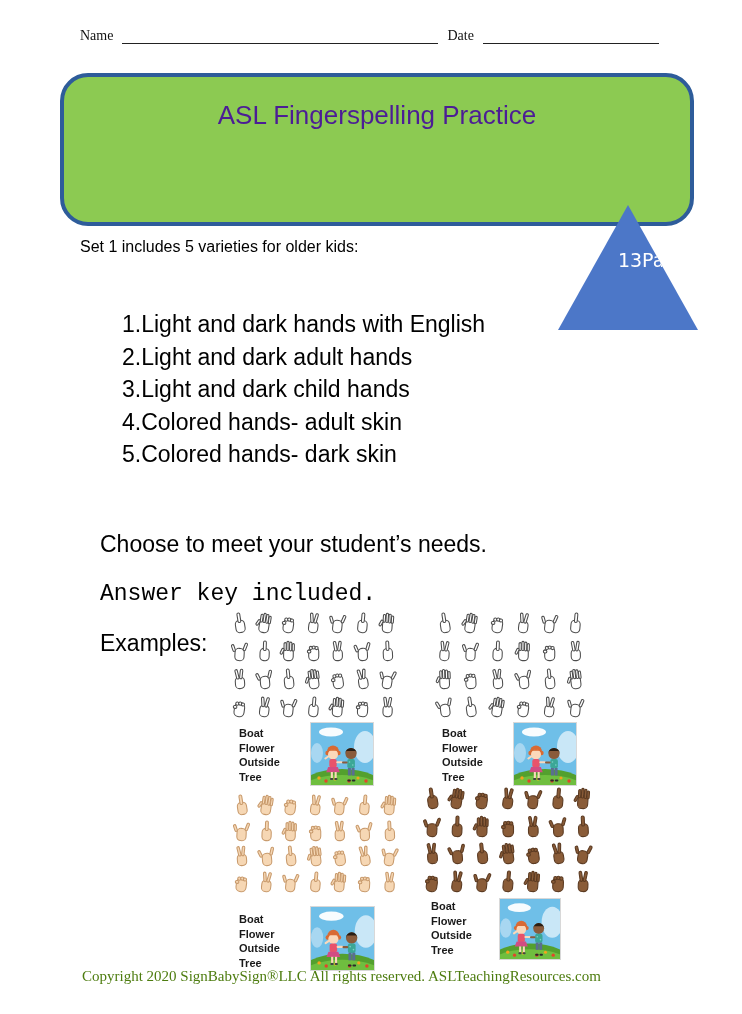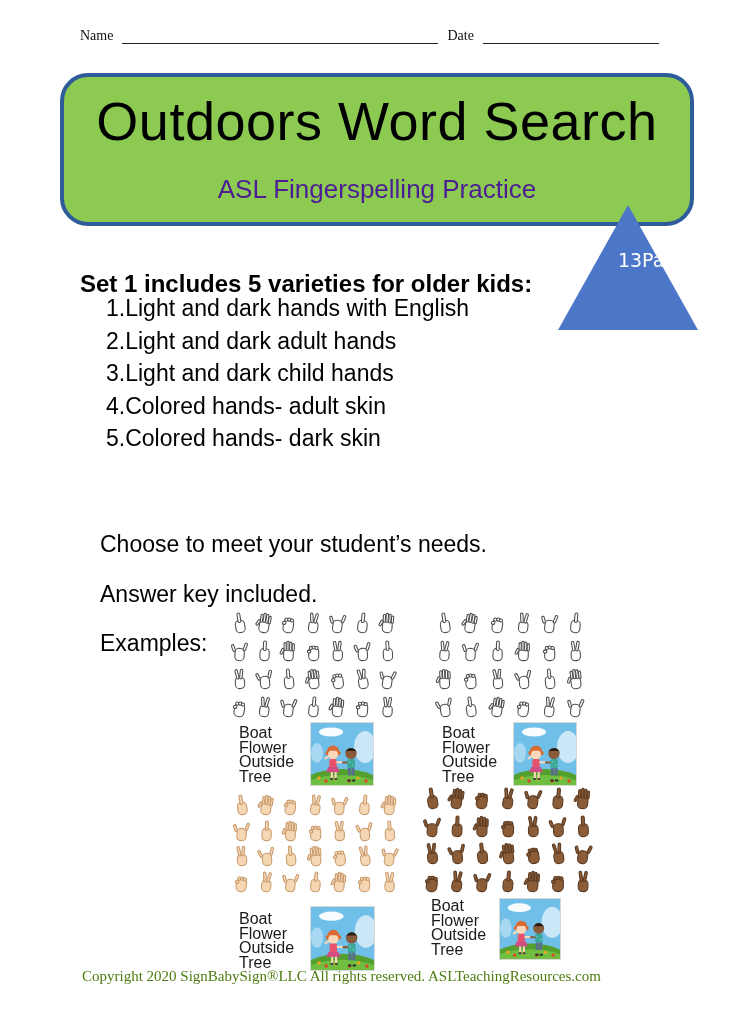--- a/index.html
+++ b/index.html
@@ -26,39 +26,39 @@
   
   .badge {
     position:absolute; left:556px; top:205px; width:140px; height:125px;
     clip-path:polygon(50% 0, 0 100%, 100% 100%);
     background:#4c77c8; color:#fff; z-index:2;
     display:flex; flex-direction:row; align-items:center; justify-content:flex-end;
     padding-bottom:14px; box-sizing:border-box;
     font-family:"DejaVu Sans", sans-serif; font-size:19px; line-height:1.45;
   }
 
-  .h-set { position:absolute; font-size:24px; font-weight:bold; white-space:nowrap;margin-top:32px; }
+  .h-set { position:absolute; font-size:16px; font-weight:normal; white-space:nowrap; }
   .set1-heading { left:78px; top:238px; }
   .set2-heading { left:84px; top:473px; }
 
-  ol.variety-list { position:absolute; left:104px; top:292px; margin:0; padding:0; list-style:none; counter-reset:n; }
+  ol.variety-list { position:absolute; left:104px; top:292px; margin:16px; padding:0; list-style:none; counter-reset:n; }
   ol.variety-list li { counter-increment:n; font-size:23px; line-height:32.5px; white-space:nowrap; }
   ol.variety-list li::before { content:counter(n) "."; }
 
   .body-line { position:absolute; font-size:23px; white-space:nowrap;margin-left:20px; }
   .choose-line { left:78px; top:531px; }
-  .answer-line { left:78px; top:581px; }
+  .answer-line { left:78px; top:581px;font-family:Liberation Mono, monospace; }
   .examples-label { left:78px; top:630px; }
 
   
   .grid { position:absolute; display:grid; }
   .grid svg { display:block; width:21px; height:24px; stroke-width:1.2; stroke-linejoin:round; stroke-linecap:round; }
   .g-br svg { width:22px; height:25px; }
 
-  .word-list { position:absolute; font-size:16px; line-height:14.6px; color:#1a1a1a; }
+  .word-list { position:absolute; font-size:11px; line-height:14.6px; color:#1a1a1a;font-weight:bold; }
 
   .kids { position:absolute; border:1px solid #d8d8d8; }
 
   .footer {
     position:absolute; left:80px; top:968px;
     font-family:"Liberation Serif", serif; font-size:15px; color:#4d7c0f; white-space:nowrap;
   }
 </style>
 </head>
 <body>
@@ -142,21 +142,20 @@
     <span>Name</span>
     <span class="nr-gap"></span>
     <span class="blank-line" style="width:316px"></span>
     <span class="nr-gap"></span>
     <span>Date</span>
     <span class="nr-gap"></span>
     <span class="blank-line" style="width:176px"></span>
   </div>
 
   <div class="banner" style="background: rgb(140, 202, 82); border-color: rgb(46, 92, 154);">
-    <div class="banner-title">Outdoors Word Search</div>
     <div class="banner-subtitle">ASL Fingerspelling Practice</div>
   </div>
 
   <div class="badge" style="background: rgb(76, 119, 200);">
     <span>13</span>
     <span>Pages</span>
   </div>
 
   <div class="h-set set1-heading">Set 1 includes 5 varieties for older kids:</div>
   <ol class="variety-list">

